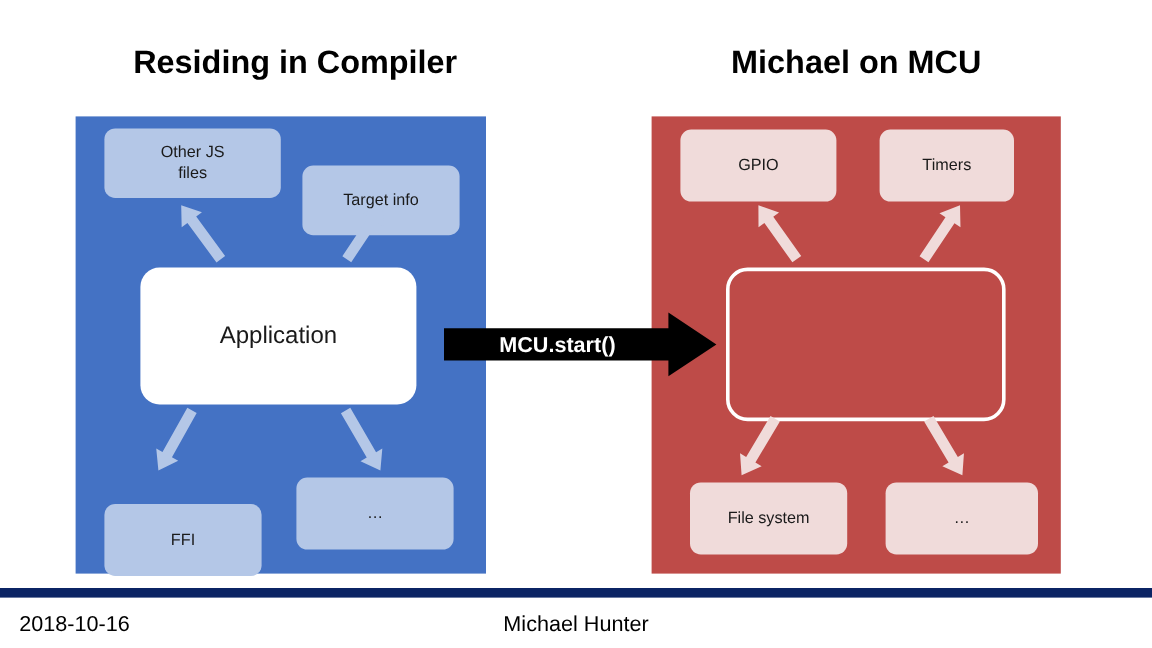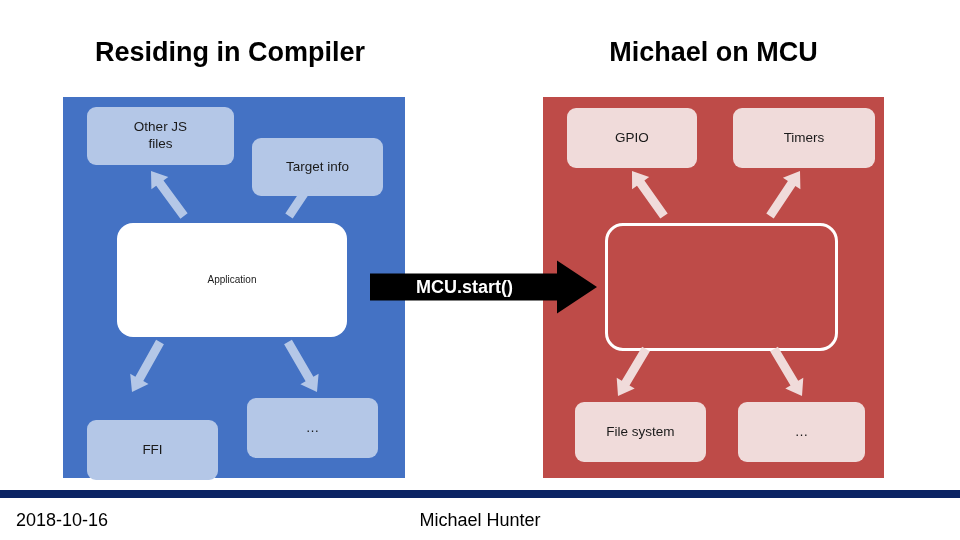--- a/index.html
+++ b/index.html
@@ -14,53 +14,53 @@
   .panel { position:absolute; top:97px; height:381px; }
   .panel-blue { background:var(--panel_blue); }
   .panel-red  { background:var(--panel_red); }
   .box {
     position:absolute; display:flex; align-items:center; justify-content:center;
     text-align:center; white-space:pre-line; font-size:13.5px; line-height:1.25;
     color:var(--box_text); border-radius:9px;
   }
   .box-blue { background:var(--box_blue); }
   .box-pink { background:var(--box_pink); }
-  .box-app  { background:var(--app_box_bg); border-radius:16px; font-size:10px; }
+  .box-app  { background:var(--app_box_bg); border-radius:16px; font-size:20px; }
   .box-outline { background:transparent; border:3px solid var(--outline_border); border-radius:18px; }
   #arrows-svg { position:absolute; left:0; top:0; width:960px; height:540px; pointer-events:none; }
   .transfer-label {
     position:absolute; display:flex; align-items:center; justify-content:center;
     color:#ffffff; font-weight:bold; font-size:18px;
   }
   .footer-bar { position:absolute; left:0; top:490px; width:960px; height:8px; background:var(--footer_bar); }
   .footer-text { position:absolute; top:507px; height:26px; line-height:26px; font-size:18px; color:var(--footer_text); }
   .footer-date { left:16px; }
   .footer-author { left:0; width:960px; text-align:center; }
   .footer-org { right:3px; }
 </style>
 </head>
 <body>
 
 <div class="slide">
 
-  <div class="title" style="left:59px; width:342px;">Residing in Compiler</div>
+  <div class="title" style="left:75px; width:342px;">Residing in Compiler</div>
   <div class="title" style="left:543px; width:341px;">Michael on MCU</div>
 
   <div class="panel panel-blue" style="left:63px; width:342px;"></div>
   <div class="panel panel-red" style="left:543px; width:341px;"></div>
 
   <div class="box box-blue" style="left:87px; top:107px; width:147px; height:58px;">Other JS
 files</div>
   <div class="box box-blue" style="left:252px; top:107px; width:131px; height:58px;margin-top:31px;">Target info</div>
   <div class="box box-app" style="left:117px; top:223px; width:230px; height:114px;">Application</div>
   <div class="box box-blue" style="left:87px; top:420px; width:131px; height:60px;">FFI</div>
   <div class="box box-blue" style="left:247px; top:398px; width:131px; height:60px;">…</div>
 
   <div class="box box-pink" style="left:567px; top:108px; width:130px; height:60px;">GPIO</div>
-  <div class="box box-pink" style="left:733px; top:108px; width:142px; height:60px;">Timers</div>
+  <div class="box box-pink" style="left:733px; top:108px; width:112px; height:60px;">Timers</div>
   <div class="box box-outline" style="left:605px; top:223px; width:227px; height:122px;"></div>
   <div class="box box-pink" style="left:575px; top:402px; width:131px; height:60px;">File system</div>
   <div class="box box-pink" style="left:738px; top:402px; width:127px; height:60px;">…</div>
 
   <svg id="arrows-svg" viewBox="0 0 960 540" xmlns="http://www.w3.org/2000/svg">
       <polygon points="187.6,213.3 163.5,180.4 168.3,176.9 151.0,171.0 151.4,189.3 156.2,185.8 180.4,218.7" fill="#B4C7E7"></polygon>
       <polygon points="292.7,218.5 314.4,186.0 319.4,189.3 319.0,171.0 301.9,177.7 306.9,181.0 285.3,213.5" fill="#B4C7E7"></polygon>
       <polygon points="156.1,339.8 135.4,376.7 130.2,373.8 132.0,392.0 148.5,384.0 143.3,381.1 163.9,344.2" fill="#B4C7E7"></polygon>
       <polygon points="284.1,344.3 305.6,381.3 300.4,384.3 317.0,392.0 318.6,373.8 313.4,376.8 291.9,339.7" fill="#B4C7E7"></polygon>
       <polygon points="667.7,213.4 644.4,180.6 649.2,177.1 632.0,171.0 632.1,189.3 637.0,185.8 660.3,218.6" fill="#F0DBDA"></polygon>

